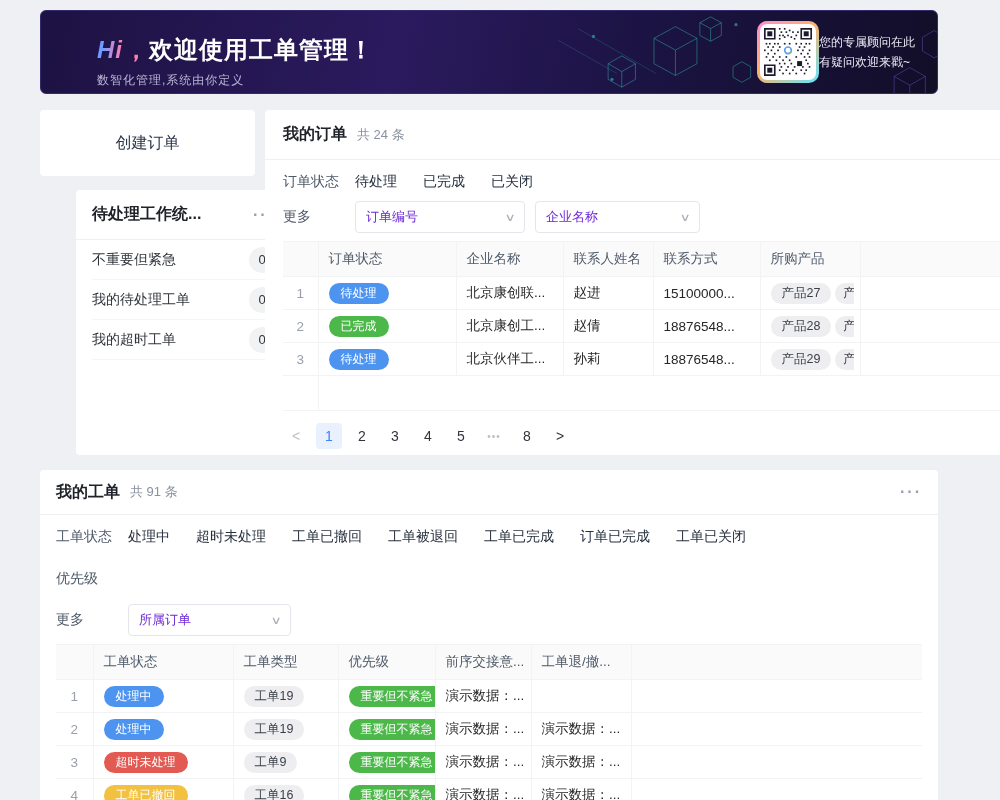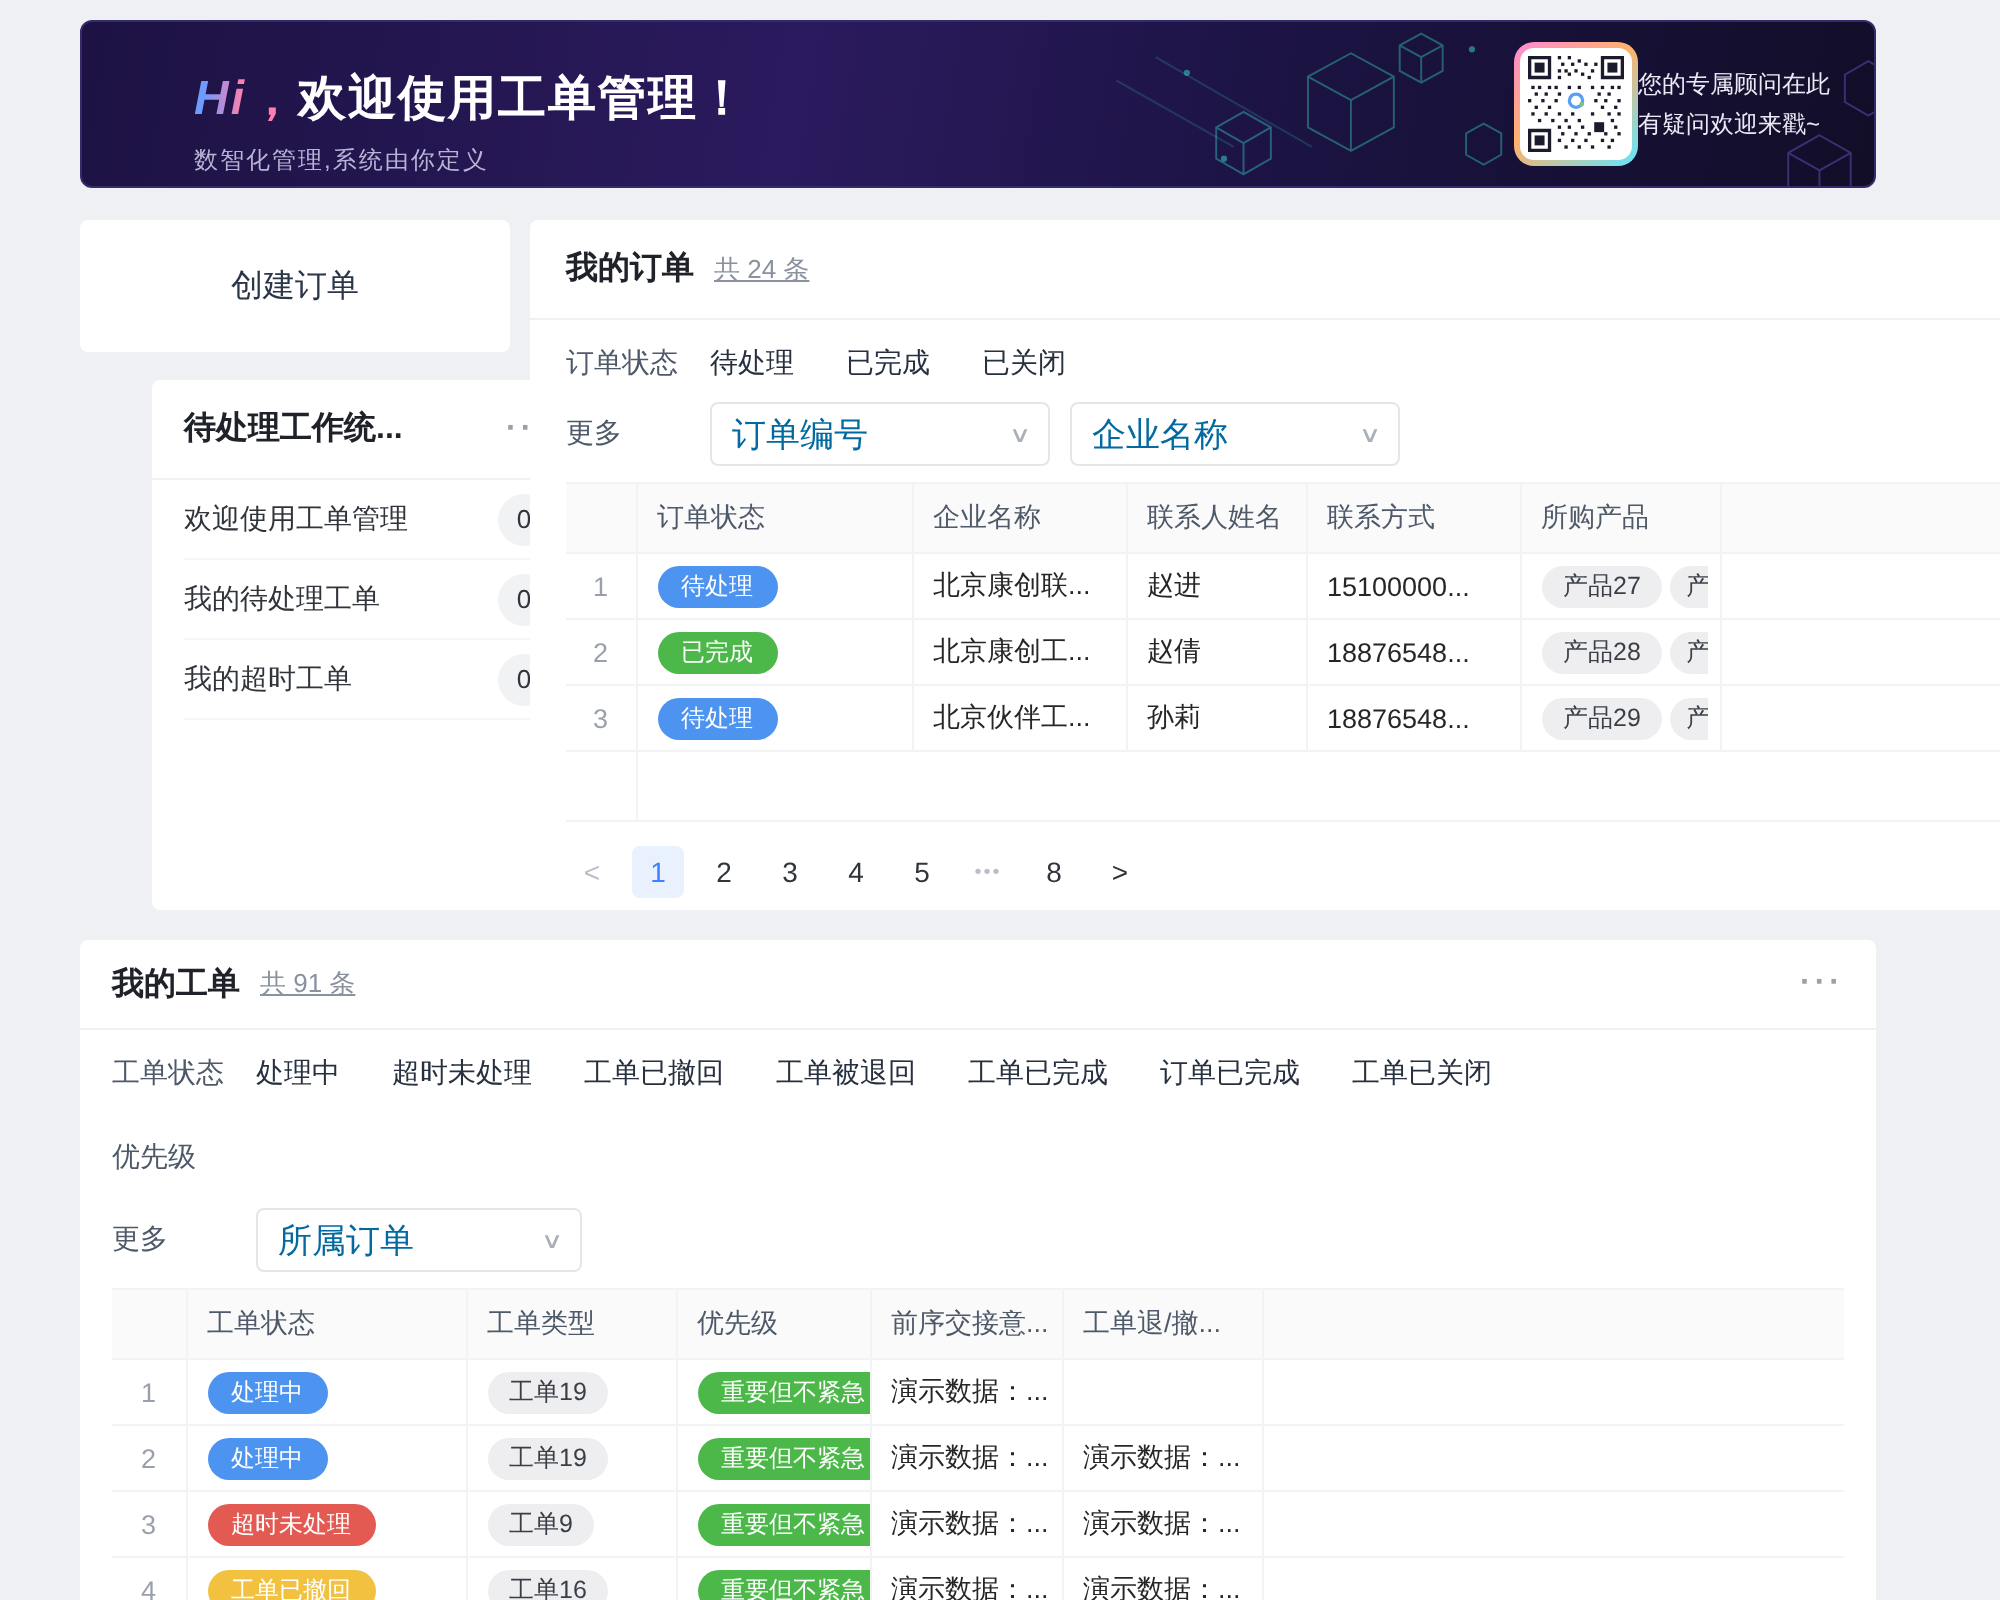--- a/index.html
+++ b/index.html
@@ -34,21 +34,21 @@
   .qr-frame{
     width:62px;height:62px;border-radius:10px;padding:3px;
     background:linear-gradient(140deg,#ff8ad2 0%,#ffb26b 45%,#62e6ff 100%);
   }
   .qr-inner{width:100%;height:100%;background:#fff;border-radius:7px;display:flex;align-items:center;justify-content:center;}
   .qr-caption{font-size:12px;line-height:20px;color:#ece9f6;}
   
   .card{position:absolute;background:#fff;border-radius:4px;}
   .card-head{display:flex;align-items:center;border-bottom:1px solid var(--border);}
   .card-title{font-size:16px;font-weight:bold;color:#1f2329;}
-  .card-count{font-size:13px;color:var(--muted);margin-left:10px;text-decoration:underline;}
+  .card-count{font-size:13px;color:var(--muted);margin-left:10px;}
   .more-dots{margin-left:auto;color:#9aa0ab;font-size:16px;letter-spacing:2px;font-weight:bold;cursor:pointer;line-height:10px;}
   
   .create-card{left:40px;top:110px;width:215px;height:66px;display:flex;align-items:center;justify-content:center;
     font-size:16px;color:#2b3648;cursor:pointer;}
   .stats-card{left:40px;top:190px;width:215px;height:265px;padding:0 16px;margin-left:36px;}
   .stats-head{height:50px;margin:0 -16px;padding:0 16px;}
   .stat-item{height:40px;display:flex;align-items:center;justify-content:space-between;border-bottom:1px solid #f5f5f7;font-size:14px;color:#30343b;cursor:pointer;}
   .stat-badge{width:26px;height:26px;border-radius:50%;background:#f1f2f4;display:flex;align-items:center;justify-content:center;font-size:13px;color:#30343b;}
   
   .orders-card{left:265px;top:110px;width:781px;height:345px;padding:0 18px;overflow:hidden;}
@@ -57,21 +57,21 @@
   .tickets-head{height:45px;margin:0 -16px;padding:0 16px;}
   .filter-row{display:flex;align-items:center;font-size:14px;}
   .filter-label{width:72px;flex:none;color:#4e5969;}
   .filter-opts{display:flex;gap:26px;}
   .filter-opt{color:#27303f;cursor:pointer;white-space:nowrap;}
   .select-box{
     width:170px;height:32px;border:1px solid #e5e6eb;border-radius:4px;
     display:flex;align-items:center;padding:0 10px;cursor:pointer;background:#fff;
   }
   .select-box + .select-box{margin-left:10px;}
-  .select-ph{color:#0369a1;font-size:17px;flex:1;}
+  .select-ph{color:#6d28d9;font-size:13px;flex:1;}
   .chevron{color:#aab0b8;font-size:11px;transform:scaleX(1.4);}
   .more-link{margin-left:auto;font-size:14px;color:#27303f;cursor:pointer;}
   
   table{border-collapse:collapse;table-layout:fixed;width:100%;font-size:13.5px;margin-top:8px;}
   th,td{border-right:1px solid #f2f3f5;border-bottom:1px solid #f2f3f5;padding:0 10px;
     overflow:hidden;white-space:nowrap;text-align:left;}
   th:last-child,td:last-child{border-right:none;}
   th{background:#fafafa;height:35px;font-weight:normal;color:#4e5969;border-top:1px solid #f2f3f5;}
   td{height:33px;color:var(--text);}
   .idx{text-align:center;color:#9aa0ab;}
@@ -220,21 +220,21 @@
 <div class="card create-card">
   <span>创建订单</span>
 </div>
 
 <div class="card stats-card">
   <div class="card-head stats-head">
     <span class="card-title">待处理工作统...</span>
     <span class="more-dots">···</span>
   </div>
   <div class="stat-item">
-    <span>欢迎使用工单管理</span>
+    <span>不重要但紧急</span>
     <span class="stat-badge">0</span>
   </div>
   <div class="stat-item">
     <span>我的待处理工单</span>
     <span class="stat-badge">0</span>
   </div>
   <div class="stat-item">
     <span>我的超时工单</span>
     <span class="stat-badge">0</span>
   </div>

